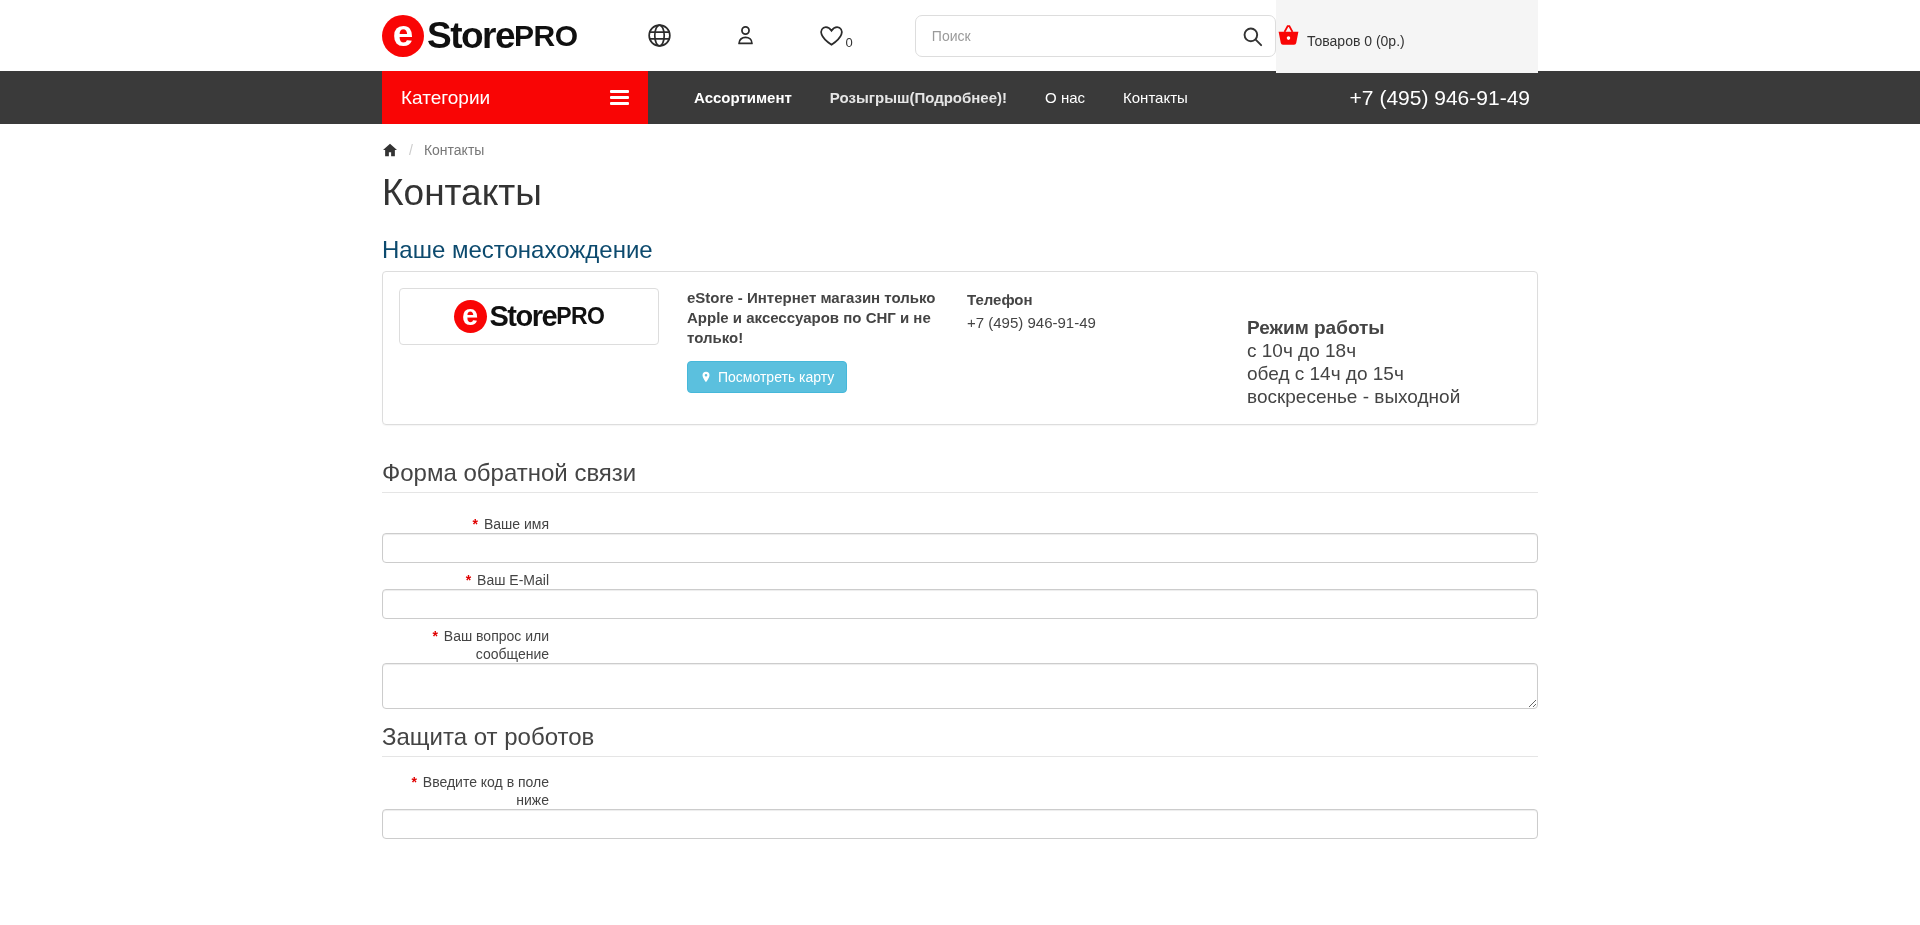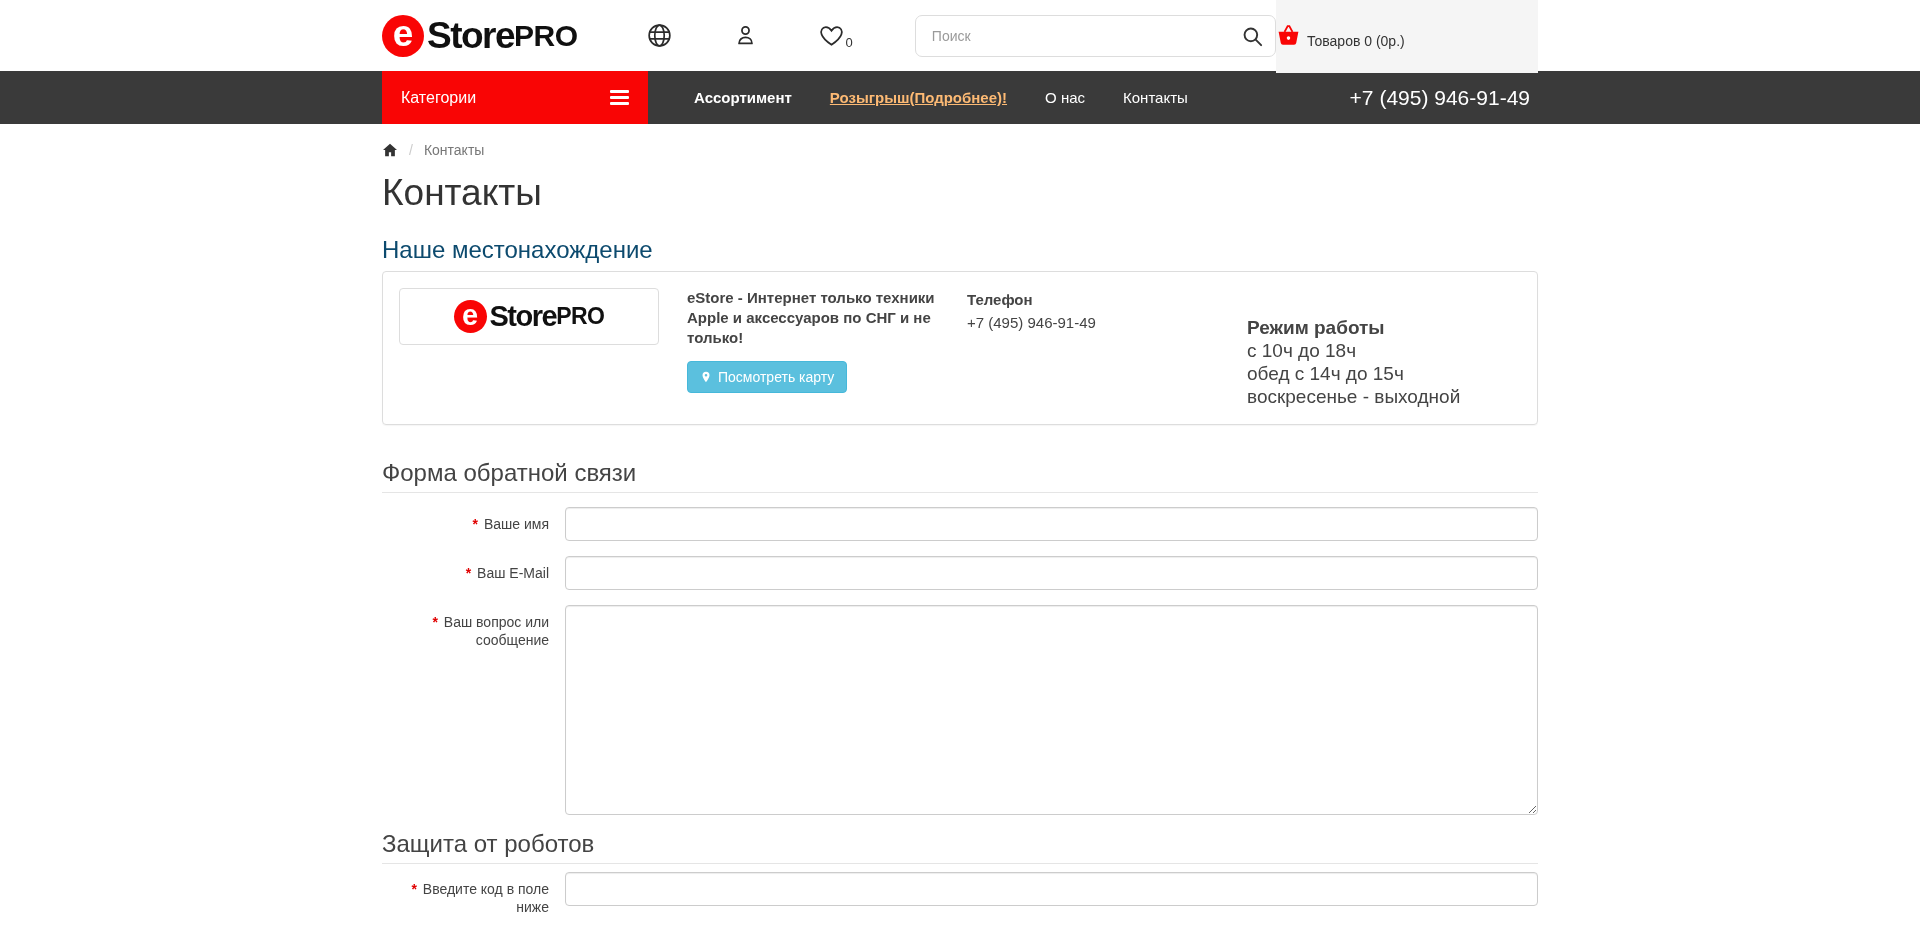--- a/index.html
+++ b/index.html
@@ -31,27 +31,27 @@
   .search-input { width: 100%; height: 42px; border: 1px solid #ddd; border-radius: 7px; padding: 0 44px 0 16px; font-size: 14px; color: #444; outline: none; font-family: inherit; }
   .search-input::placeholder { color: #9a9a9a; }
   .search-btn { position: absolute; right: 10px; top: 8px; background: none; border: none; cursor: pointer; padding: 2px; }
 
   .cart-block { margin-left: auto; width: 264px; height: 75px; background: #f5f5f5; display: flex; align-items: center; justify-content: flex-start; gap: 6px; cursor: pointer; }
   .cart-label { font-size: 14px; color: #333; padding-top: 10px; }
 
   
   .main-nav { background: #3a3a3a; height: 53px; }
   .nav-inner { display: flex; align-items: stretch; height: 53px; }
-  .cat-btn { width: 266px; background: #f90505; border: none; color: #fff; font-size: 16px; font-family: inherit; display: flex; align-items: center; justify-content: space-between; padding: 0 19px; cursor: pointer; }
+  .cat-btn { width: 266px; background: #f90505; border: none; color: #fff; font-size: 19px; font-family: inherit; display: flex; align-items: center; justify-content: space-between; padding: 0 19px; cursor: pointer; }
   .burger { display: flex; flex-direction: column; gap: 3px; }
   .burger span { display: block; width: 19px; height: 3px; background: #fff; border-radius: 1px; }
   .nav-links { display: flex; align-items: center; margin-left: 27px; }
   .nav-link { color: #fff; text-decoration: none; font-size: 15px; padding: 0 19px; cursor: pointer; }
   .nav-link.bold { font-weight: 700; }
-  .nav-link.magenta { color: #fdba74; font-weight: 700; text-decoration: underline; }
+  .nav-link.magenta { color: #e5e5e5; font-weight: 700; }
   .nav-phone { margin-left: auto; align-self: center; color: #fff; font-size: 21px; padding-right: 8px; }
 
   
   .breadcrumb { display: flex; align-items: center; gap: 11px; margin-top: 16px; font-size: 14px; height: 20px; }
   .crumb-sep { color: #ccc; }
   .crumb-current { color: #777; }
   .home-link { display: flex; align-items: center; cursor: pointer; }
 
   .page-title { font-size: 37px; font-weight: 400; color: #333; margin-top: 12px; line-height: 42px; }
   .section-heading { font-size: 24px; font-weight: 400; color: #0c4a6e; margin: 22px 0 8px; line-height: 27px; }
@@ -63,21 +63,21 @@
   .panel-logo-box { width: 260px; height: 57px; border: 1px solid #ddd; border-radius: 4px; display: flex; align-items: center; justify-content: center; flex-shrink: 0; }
   .store-col { width: 252px; font-size: 15px; line-height: 20px; }
   .store-title { font-weight: 700; color: #444; }
   .store-address { color: #444; margin-top: 0; }
   .map-btn { margin-top: 13px; background: #5bc0de; border: 1px solid #46b8da; color: #fff; font-size: 14px; font-family: inherit; border-radius: 4px; padding: 7px 12px; display: inline-flex; align-items: center; gap: 6px; cursor: pointer; }
   .phone-col { width: 252px; font-size: 15px; line-height: 23px; }
   .hours-col { flex: 1; font-size: 19px; line-height: 23px; margin-top: 28px; }
   .col-heading { font-weight: 700; color: #444; }
 
   
-  .form-row { display: flex; margin-bottom: 15px; }
+  .form-row { display: flex; margin-bottom: 0; flex-direction: column; }
   .form-label { width: 183px; flex-shrink: 0; text-align: right; padding-right: 16px; padding-top: 8px; font-size: 14px; color: #444; line-height: 18px; }
   .req { color: #e00000; font-weight: 700; margin-right: 2px; }
   .form-control { flex: 1; height: 34px; border: 1px solid #ccc; border-radius: 4px; padding: 6px 12px; font-size: 14px; color: #444; font-family: inherit; outline: none; box-shadow: inset 0 1px 1px rgba(0,0,0,0.075); }
   textarea.form-control { height: 210px; resize: vertical; }
 </style>
 </head>
 <body>
 
 <header class="site-header">
   <div class="container header-inner">
@@ -168,21 +168,21 @@
   <div class="panel">
     <div class="panel-logo-box">
       <div class="logo logo-sm">
         <span class="logo-e">e</span>
           <span class="logo-store">Store</span>
           <span class="logo-pro">PRO</span>
       </div>
     </div>
 
     <div class="store-col">
-      <div class="store-title">eStore - Интернет только техники Apple и аксессуаров по СНГ и не только!</div>
+      <div class="store-title">eStore - Интернет магазин только Apple и аксессуаров по СНГ и не только!</div>
       <button class="map-btn">
         <svg width="12" height="14" viewBox="0 0 24 24" fill="#fff">
           <path d="M12 1.5A7 7 0 0 0 5 8.5C5 13.5 12 22.5 12 22.5s7-9 7-14a7 7 0 0 0-7-7zm0 9.6a2.6 2.6 0 1 1 0-5.2 2.6 2.6 0 0 1 0 5.2z"></path>
         </svg>
         <span>Посмотреть карту</span>
       </button>
     </div>
 
     <div class="phone-col">
       <div class="col-heading">Телефон</div>

